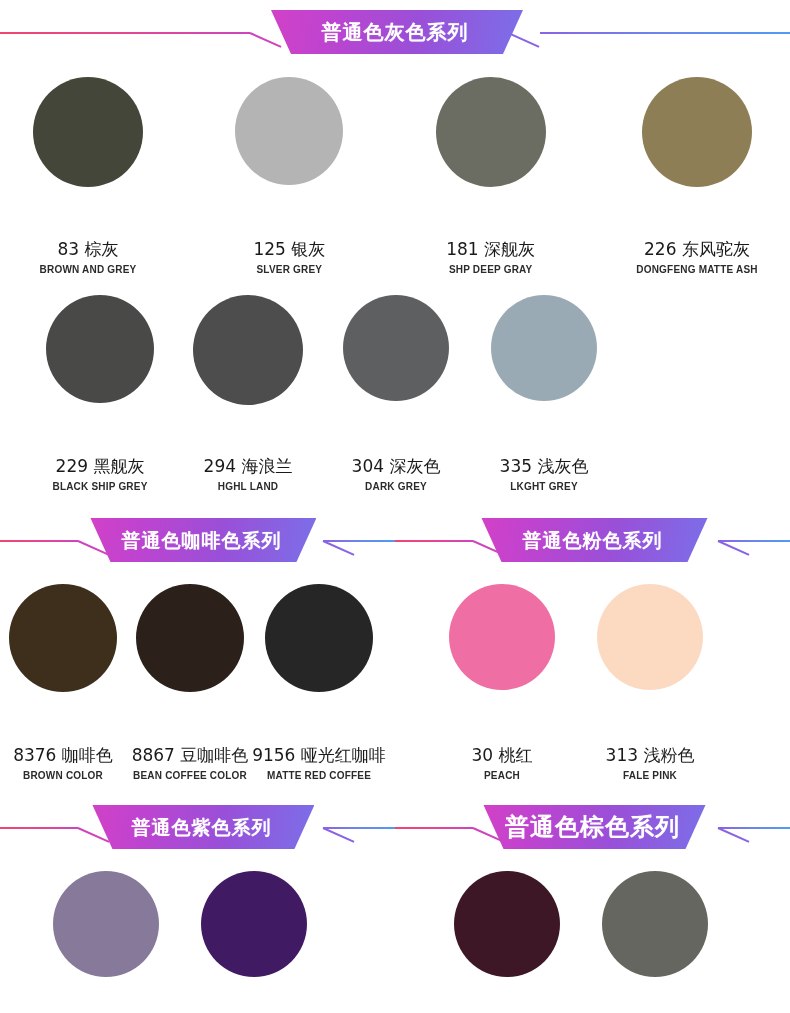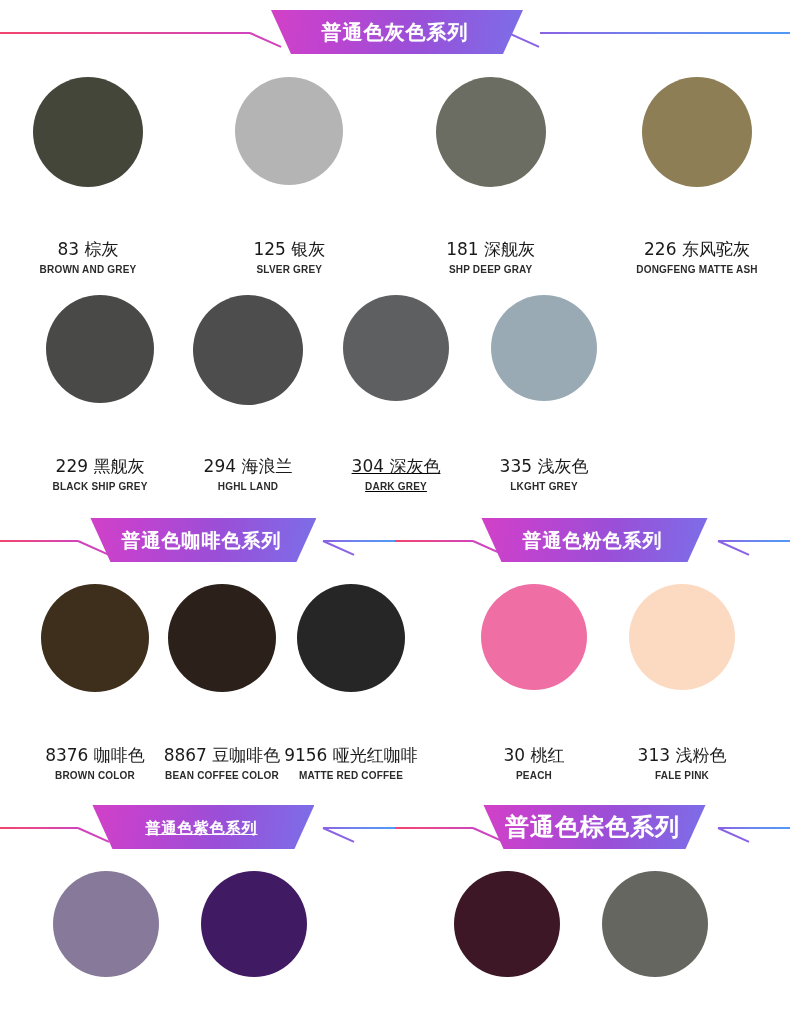--- a/index.html
+++ b/index.html
@@ -91,21 +91,21 @@
     <div class="cell" style="width:148px;">
       <span class="dot" style="width:108px;height:108px;background:#494a47;"></span>
       <span class="name-cn" style="margin-top:55px;">229 黑舰灰</span>
       <span class="name-en">BLACK SHIP GREY</span>
     </div>
     <div class="cell" style="width:148px;">
       <span class="dot" style="width:110px;height:110px;background:#4d4d4d;"></span>
       <span class="name-cn" style="margin-top:53px;">294 海浪兰</span>
       <span class="name-en">HGHL LAND</span>
     </div>
-    <div class="cell" style="width:148px;text-decoration:underline;">
+    <div class="cell" style="width:148px;">
       <span class="dot" style="width:106px;height:106px;background:#5d5f61;"></span>
       <span class="name-cn" style="margin-top:57px;">304 深灰色</span>
       <span class="name-en">DARK GREY</span>
     </div>
     <div class="cell" style="width:148px;">
       <span class="dot" style="width:106px;height:106px;background:#9aaab4;"></span>
       <span class="name-cn" style="margin-top:57px;">335 浅灰色</span>
       <span class="name-en">LKGHT GREY</span>
     </div>
   </div>
@@ -131,21 +131,21 @@
         <div class="line-right" style="right:0;width:72px;"></div>
         <div class="tick r" style="left:323px;top:26px;"></div>
         <div class="banner-shape" style="width:230px;left:51%;">
           <span class="banner-text" style="font-size:19px;">普通色咖啡色系列</span>
         </div>
       </div>
     </div>
   </div>
 
   <div style="display:flex;margin-top:14px;">
-    <div class="half-pane grid" style="padding-left:32px;">
+    <div class="half-pane grid" style="">
       <div class="cell" style="width:126px;">
         <span class="dot" style="width:108px;height:108px;background:#3d2f1c;"></span>
         <span class="name-cn" style="margin-top:55px;">8376 咖啡色</span>
         <span class="name-en">BROWN COLOR</span>
       </div>
       <div class="cell" style="width:128px;">
         <span class="dot" style="width:108px;height:108px;background:#2b211a;"></span>
         <span class="name-cn" style="margin-top:55px;">8867 豆咖啡色</span>
         <span class="name-en">BEAN COFFEE COLOR</span>
       </div>
@@ -171,21 +171,21 @@
   </div>
 
   <div class="banner-row" style="margin-top:20px;">
     <div class="banner-half" style="left:0;">
       <div class="banner-wrap">
         <div class="line-left" style="left:0;width:78px;"></div>
         <div class="tick l" style="left:78px;top:26px;"></div>
         <div class="line-right" style="right:0;width:72px;"></div>
         <div class="tick r" style="left:323px;top:26px;"></div>
         <div class="banner-shape" style="width:226px;left:51%;">
-          <span class="banner-text" style="font-size:15px;text-decoration:underline;">普通色紫色系列</span>
+          <span class="banner-text" style="font-size:19px;">普通色紫色系列</span>
         </div>
       </div>
     </div>
     <div class="banner-half" style="left:395px;">
       <div class="banner-wrap">
         <div class="line-left" style="left:0;width:78px;"></div>
         <div class="tick l" style="left:78px;top:26px;"></div>
         <div class="line-right" style="right:0;width:72px;"></div>
         <div class="tick r" style="left:323px;top:26px;"></div>
         <div class="banner-shape" style="width:226px;left:50%;">

